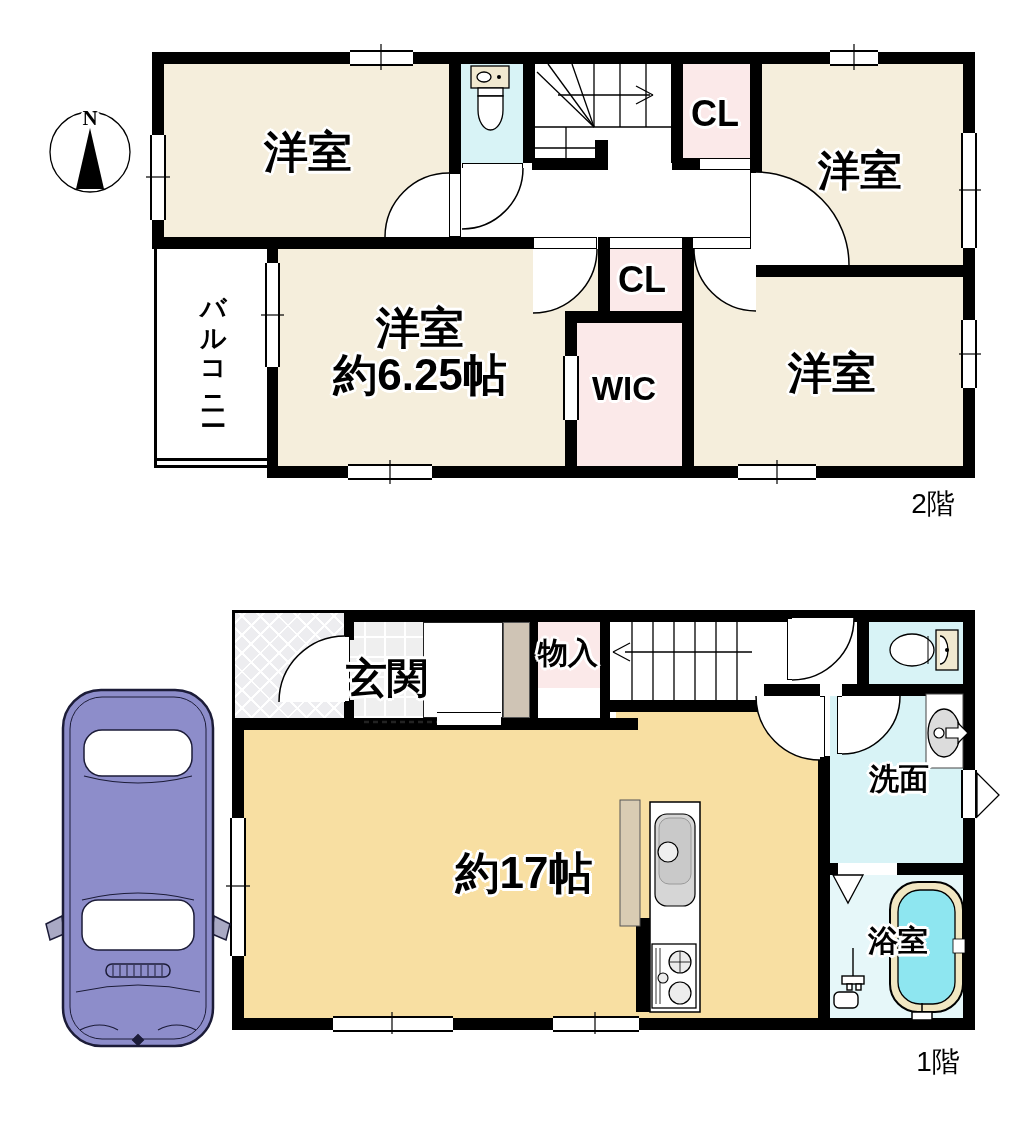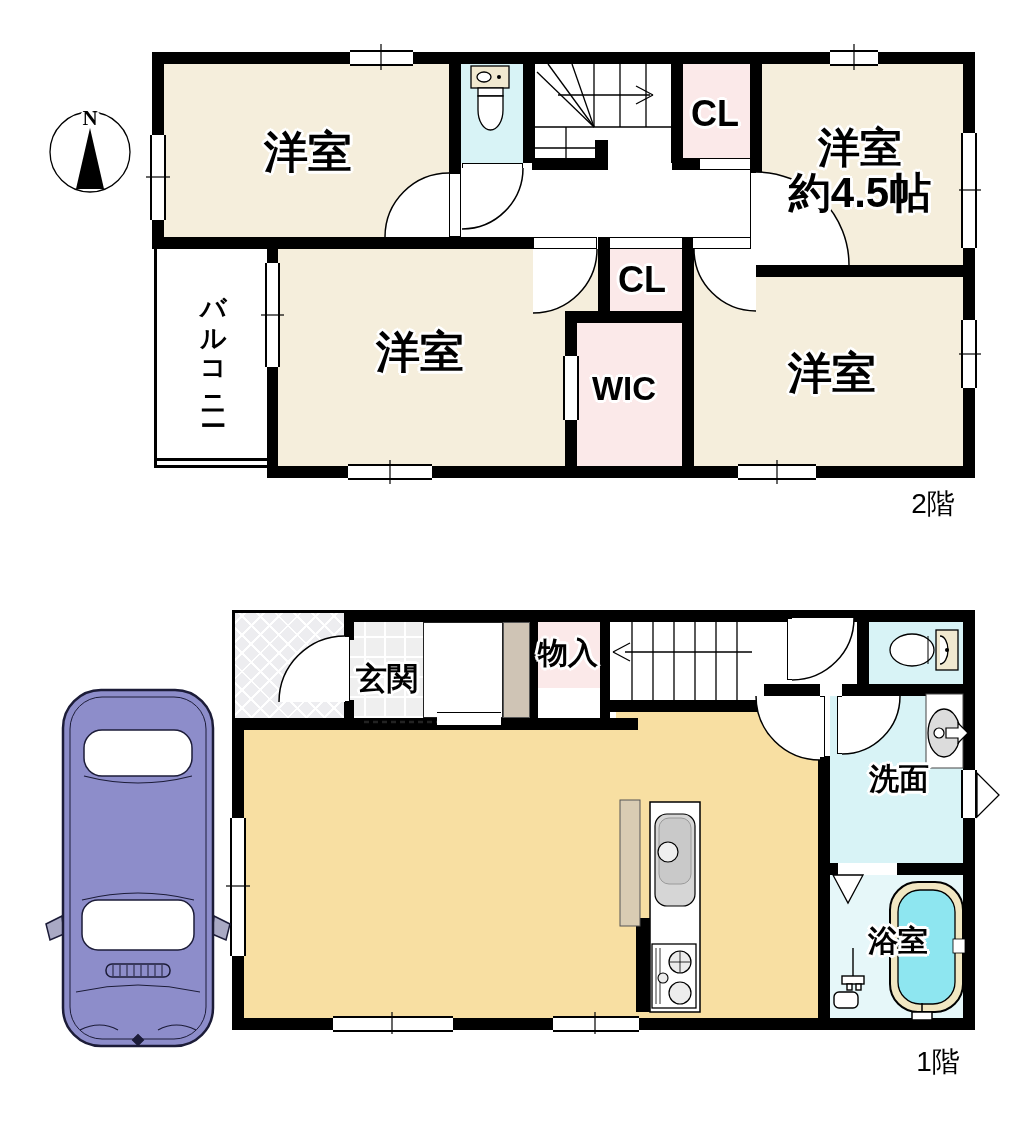--- a/index.html
+++ b/index.html
@@ -305,35 +305,36 @@
     </g>
   </svg>
 
   <div class="lbl nletter" style="left:90px;top:118px;font-size:21px;">N</div>
 
   <div class="lbl" style="left:308px;top:152px;font-size:44px;">
     <div>洋室</div>
   </div>
   <div class="lbl" style="left:860px;top:171px;font-size:42px;">
     <div>洋室</div>
-    <div>約4.5帖</div>
   </div>
   <div class="lbl" style="left:420px;top:352px;font-size:44px;">
     <div>洋室</div>
+    <div>約6.25帖</div>
   </div>
   <div class="lbl" style="left:832px;top:373px;font-size:44px;">
     <div>洋室</div>
   </div>
   <div class="lbl" style="left:715px;top:114px;font-size:36px;">CL</div>
   <div class="lbl" style="left:642px;top:280px;font-size:36px;">CL</div>
   <div class="lbl" style="left:624px;top:389px;font-size:33px;">WIC</div>
   <div class="lbl vert" style="left:213px;top:347px;font-size:26px;">バルコニー</div>
   <div class="lbl plain" style="left:933px;top:504px;font-size:28px;">2階</div>
 
-  <div class="lbl" style="left:387px;top:679px;font-size:31px;">玄関</div>
+  <div class="lbl" style="left:387px;top:679px;font-size:41px;">玄関</div>
   <div class="lbl" style="left:568px;top:653px;font-size:30px;">物入</div>
   <div class="lbl" style="left:524px;top:873px;font-size:48px;">
+    <div style="font-size:44px;">約17帖</div>
   </div>
   <div class="lbl" style="left:899px;top:779px;font-size:30px;">洗面</div>
   <div class="lbl" style="left:898px;top:941px;font-size:30px;">浴室</div>
   <div class="lbl plain" style="left:938px;top:1062px;font-size:28px;">1階</div>
 
 </div>
 
 </body></html>

